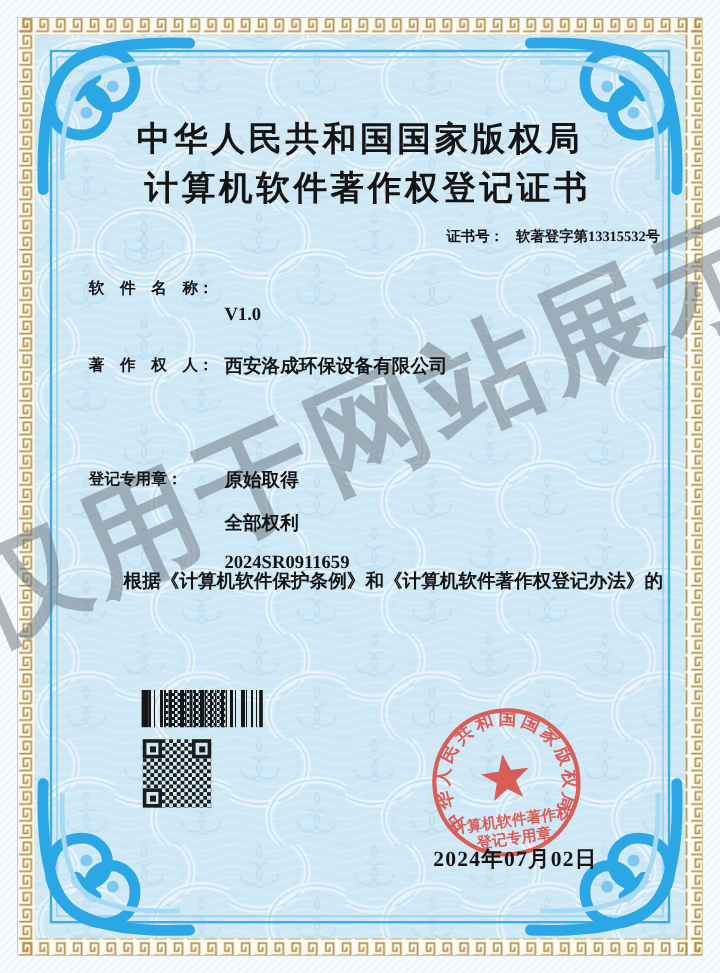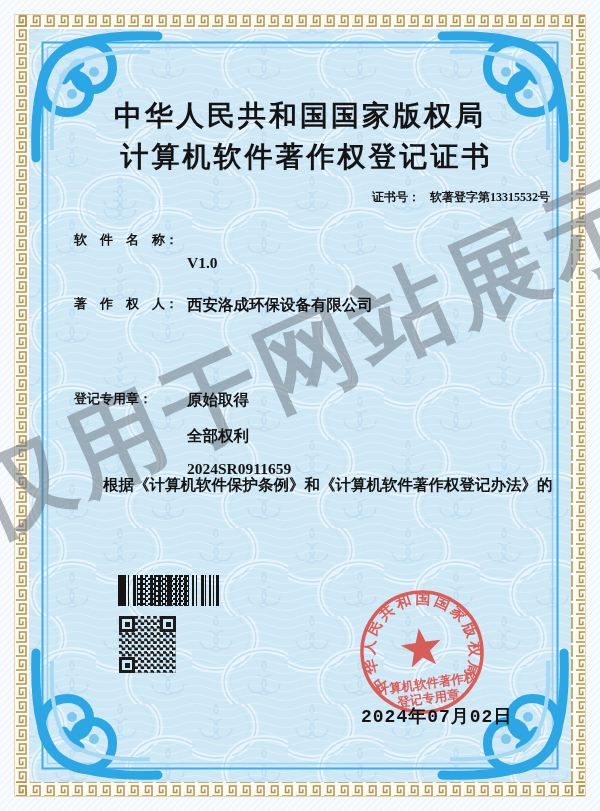--- a/index.html
+++ b/index.html
@@ -18,21 +18,21 @@
   .title1{top:97px;}
   .title2{top:138px;padding-left:13px;}
   .certno{left:372px;top:189px;font-size:12px;font-weight:700;white-space:nowrap;}
   .certno .gap{display:inline-block;width:10px;}
   .flabel{left:74px;font-size:13px;font-weight:700;white-space:nowrap;}
   .fvalue{left:187px;font-size:15.5px;font-weight:700;white-space:nowrap;}
   .r1{top:231px;} .r1b{top:254px;} .r2{top:295px;} .r3{top:390px;} .r4{top:426px;} .r5{top:460px;}
   .stmt{left:72px;width:476px;font-size:15.5px;font-weight:700;line-height:21px;}
   .stmt1{top:474px;padding-left:31px;}
   .stmt2{top:536px;}
-  .date{left:361px;top:704px;font-size:18px;font-weight:700;letter-spacing:1px;z-index:4;font-family:Liberation Mono, monospace;}
+  .date{left:361px;top:704px;font-size:18px;font-weight:700;letter-spacing:1px;z-index:4;}
   .watermark{
     position:absolute;left:-70px;top:292px;width:760px;z-index:2;
     text-align:center;white-space:nowrap;
     font-family:"Liberation Sans","DejaVu Sans",sans-serif;
     font-size:98px;font-weight:700;letter-spacing:6px;
     color:rgba(104,113,124,0.50);
     transform:rotate(-24deg);
   }
   
   .barcode{

